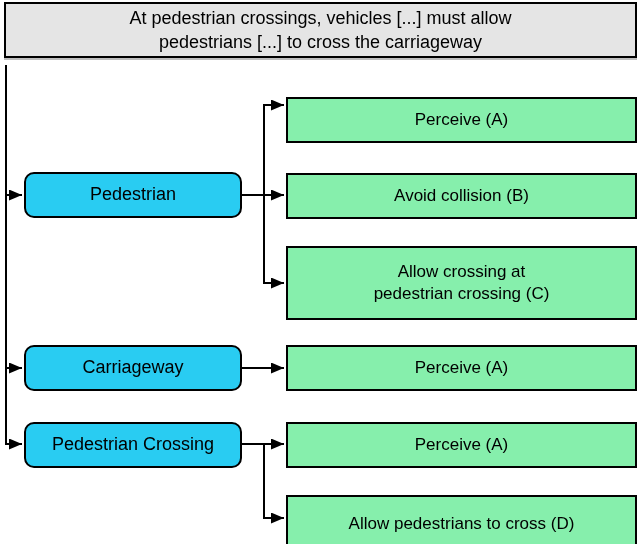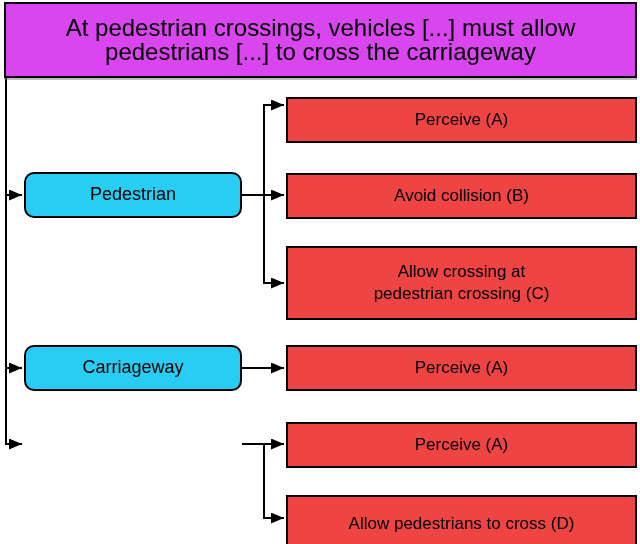--- a/index.html
+++ b/index.html
@@ -17,35 +17,35 @@
   .node{
     position:absolute;
     box-sizing:border-box;
     display:flex;align-items:center;justify-content:center;
     text-align:center;
     border:2px solid #000;
     white-space:pre-line;
     line-height:1.3;
   }
   .header{
-    left:4px;top:2px;width:633px;height:76px;
-    background:#d946ef;
-    font-size:24px;
+    left:4px;top:2px;width:633px;height:56px;
+    background:#e5e5e5;
+    font-size:18px;
     line-height:24px;
     box-shadow:0 2px 0 rgba(110,110,110,.45);
   }
   .actor{
     left:24px;width:218px;height:46px;
     background:#29CCF2;
     border-radius:10px;
     font-size:18px;
   }
   .action{
     left:286px;width:351px;
-    background:#ef4444;
+    background:#86efac;
     font-size:17px;
   }
   .actor.r1{top:172px;}
   .actor.r2{top:345px;}
   .actor.r3{top:422px;}
   .action.a1{top:97px;height:46px;}
   .action.a2{top:173px;height:46px;}
   .action.a3{top:246px;height:74px;}
   .action.a4{top:345px;height:46px;}
   .action.a5{top:422px;height:46px;}
@@ -73,20 +73,21 @@
       <path d="M242,444 H284" marker-end="url(#arrow)"></path>
       <path d="M264,444 V518 H284" marker-end="url(#arrow)"></path>
     </g>
   </svg>
 
   <div class="node header">At pedestrian crossings, vehicles [...] must allow
 pedestrians [...] to cross the carriageway</div>
 
   <div class="node actor r2">Carriageway</div>
   <div class="node actor r1">Pedestrian</div>
+  <div class="node actor r3">Pedestrian Crossing</div>
 
   <div class="node action a1">Perceive (A)</div>
   <div class="node action a3">Allow crossing at
 pedestrian crossing (C)</div>
   <div class="node action a2">Avoid collision (B)</div>
   <div class="node action a4">Perceive (A)</div>
   <div class="node action a5">Perceive (A)</div>
   <div class="node action a6">Allow pedestrians to cross (D)</div>
 
 </div>

